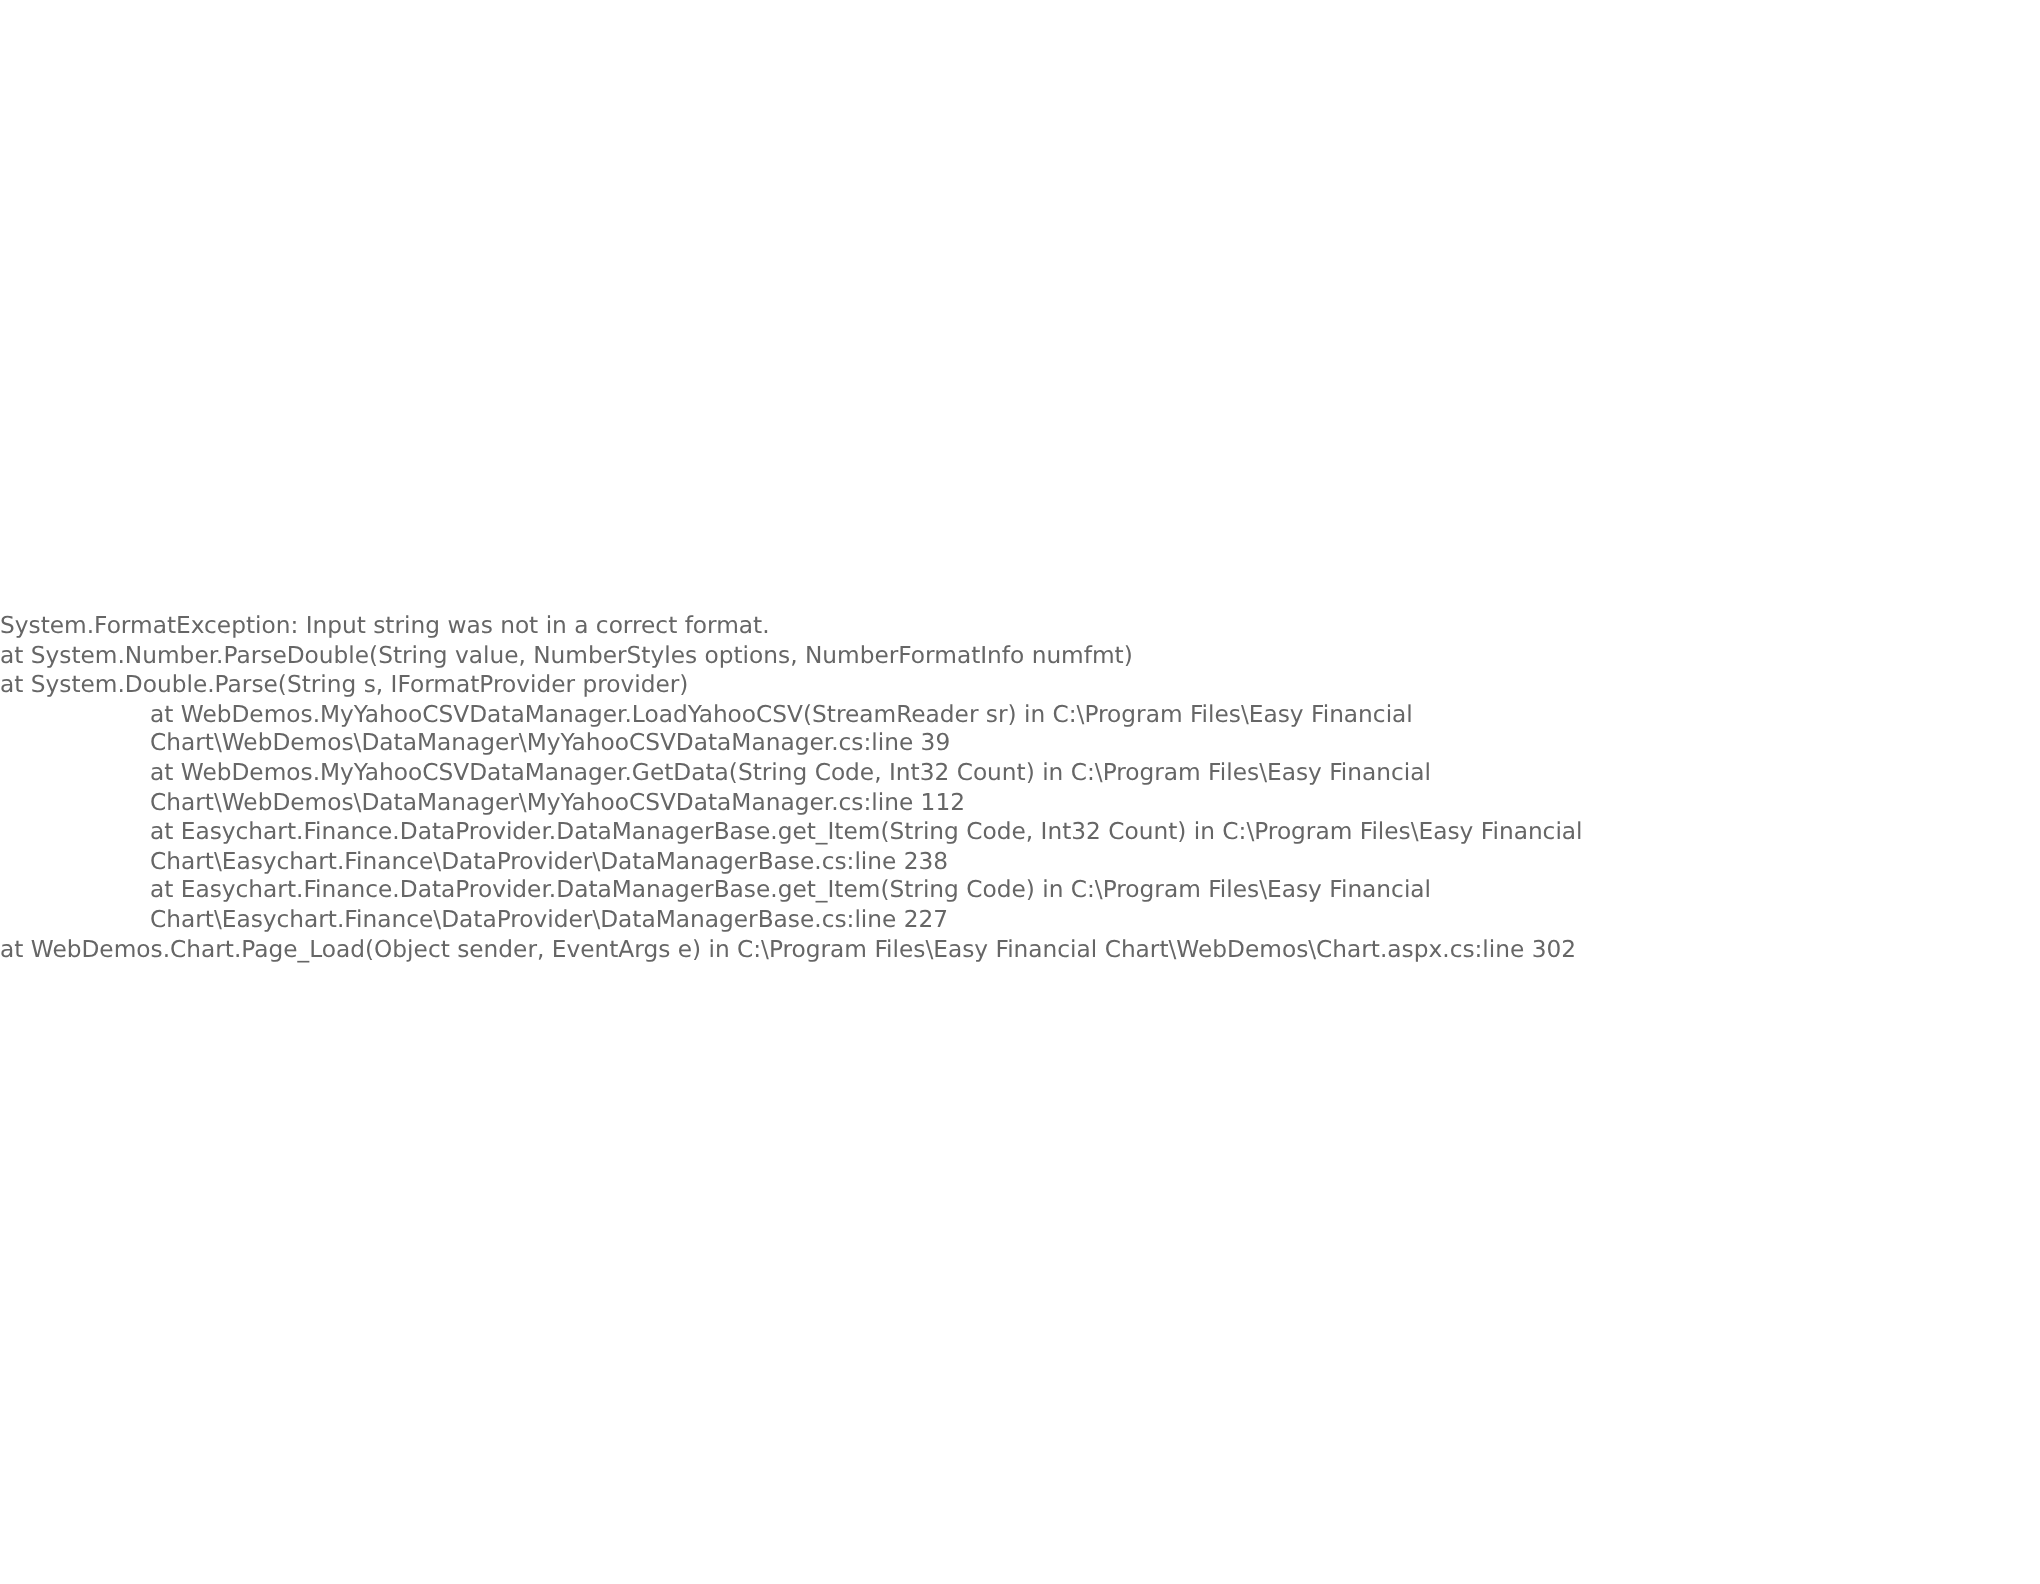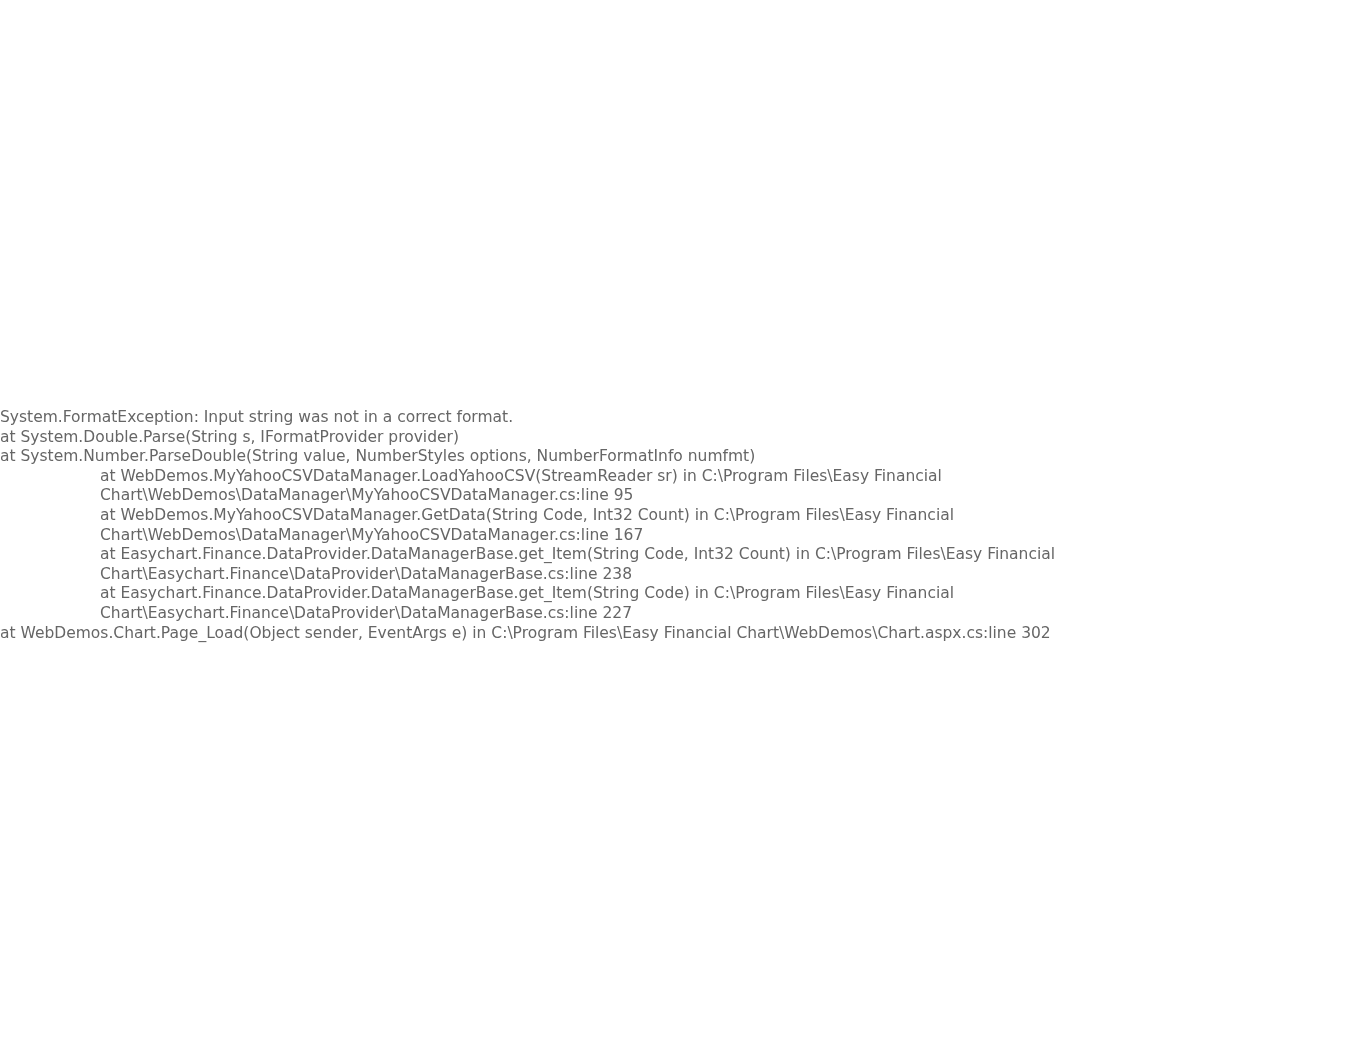--- a/index.html
+++ b/index.html
@@ -39,21 +39,21 @@
     white-space: normal;
     padding: 0 100px;
   }
 </style>
 </head>
 <body>
 
 <div class="page">
   <div class="error-block">
     <span class="error-line">System.FormatException: Input string was not in a correct format.</span>
+    <span class="error-line">   at System.Number.ParseDouble(String value, NumberStyles options, NumberFormatInfo numfmt)</span>
     <span class="error-line">   at System.Double.Parse(String s, IFormatProvider provider)</span>
-    <span class="error-line">   at System.Number.ParseDouble(String value, NumberStyles options, NumberFormatInfo numfmt)</span>
-    <span class="error-line wrapped">   at WebDemos.MyYahooCSVDataManager.LoadYahooCSV(StreamReader sr) in C:\Program Files\Easy Financial Chart\WebDemos\DataManager\MyYahooCSVDataManager.cs:line 95</span>
-    <span class="error-line wrapped">   at WebDemos.MyYahooCSVDataManager.GetData(String Code, Int32 Count) in C:\Program Files\Easy Financial Chart\WebDemos\DataManager\MyYahooCSVDataManager.cs:line 167</span>
+    <span class="error-line wrapped">   at WebDemos.MyYahooCSVDataManager.LoadYahooCSV(StreamReader sr) in C:\Program Files\Easy Financial Chart\WebDemos\DataManager\MyYahooCSVDataManager.cs:line 39</span>
+    <span class="error-line wrapped">   at WebDemos.MyYahooCSVDataManager.GetData(String Code, Int32 Count) in C:\Program Files\Easy Financial Chart\WebDemos\DataManager\MyYahooCSVDataManager.cs:line 112</span>
     <span class="error-line wrapped">   at Easychart.Finance.DataProvider.DataManagerBase.get_Item(String Code, Int32 Count) in C:\Program Files\Easy Financial Chart\Easychart.Finance\DataProvider\DataManagerBase.cs:line 238</span>
     <span class="error-line wrapped">   at Easychart.Finance.DataProvider.DataManagerBase.get_Item(String Code) in C:\Program Files\Easy Financial Chart\Easychart.Finance\DataProvider\DataManagerBase.cs:line 227</span>
     <span class="error-line">   at WebDemos.Chart.Page_Load(Object sender, EventArgs e) in C:\Program Files\Easy Financial Chart\WebDemos\Chart.aspx.cs:line 302</span>
   </div>
 </div>
 
 </body></html>

